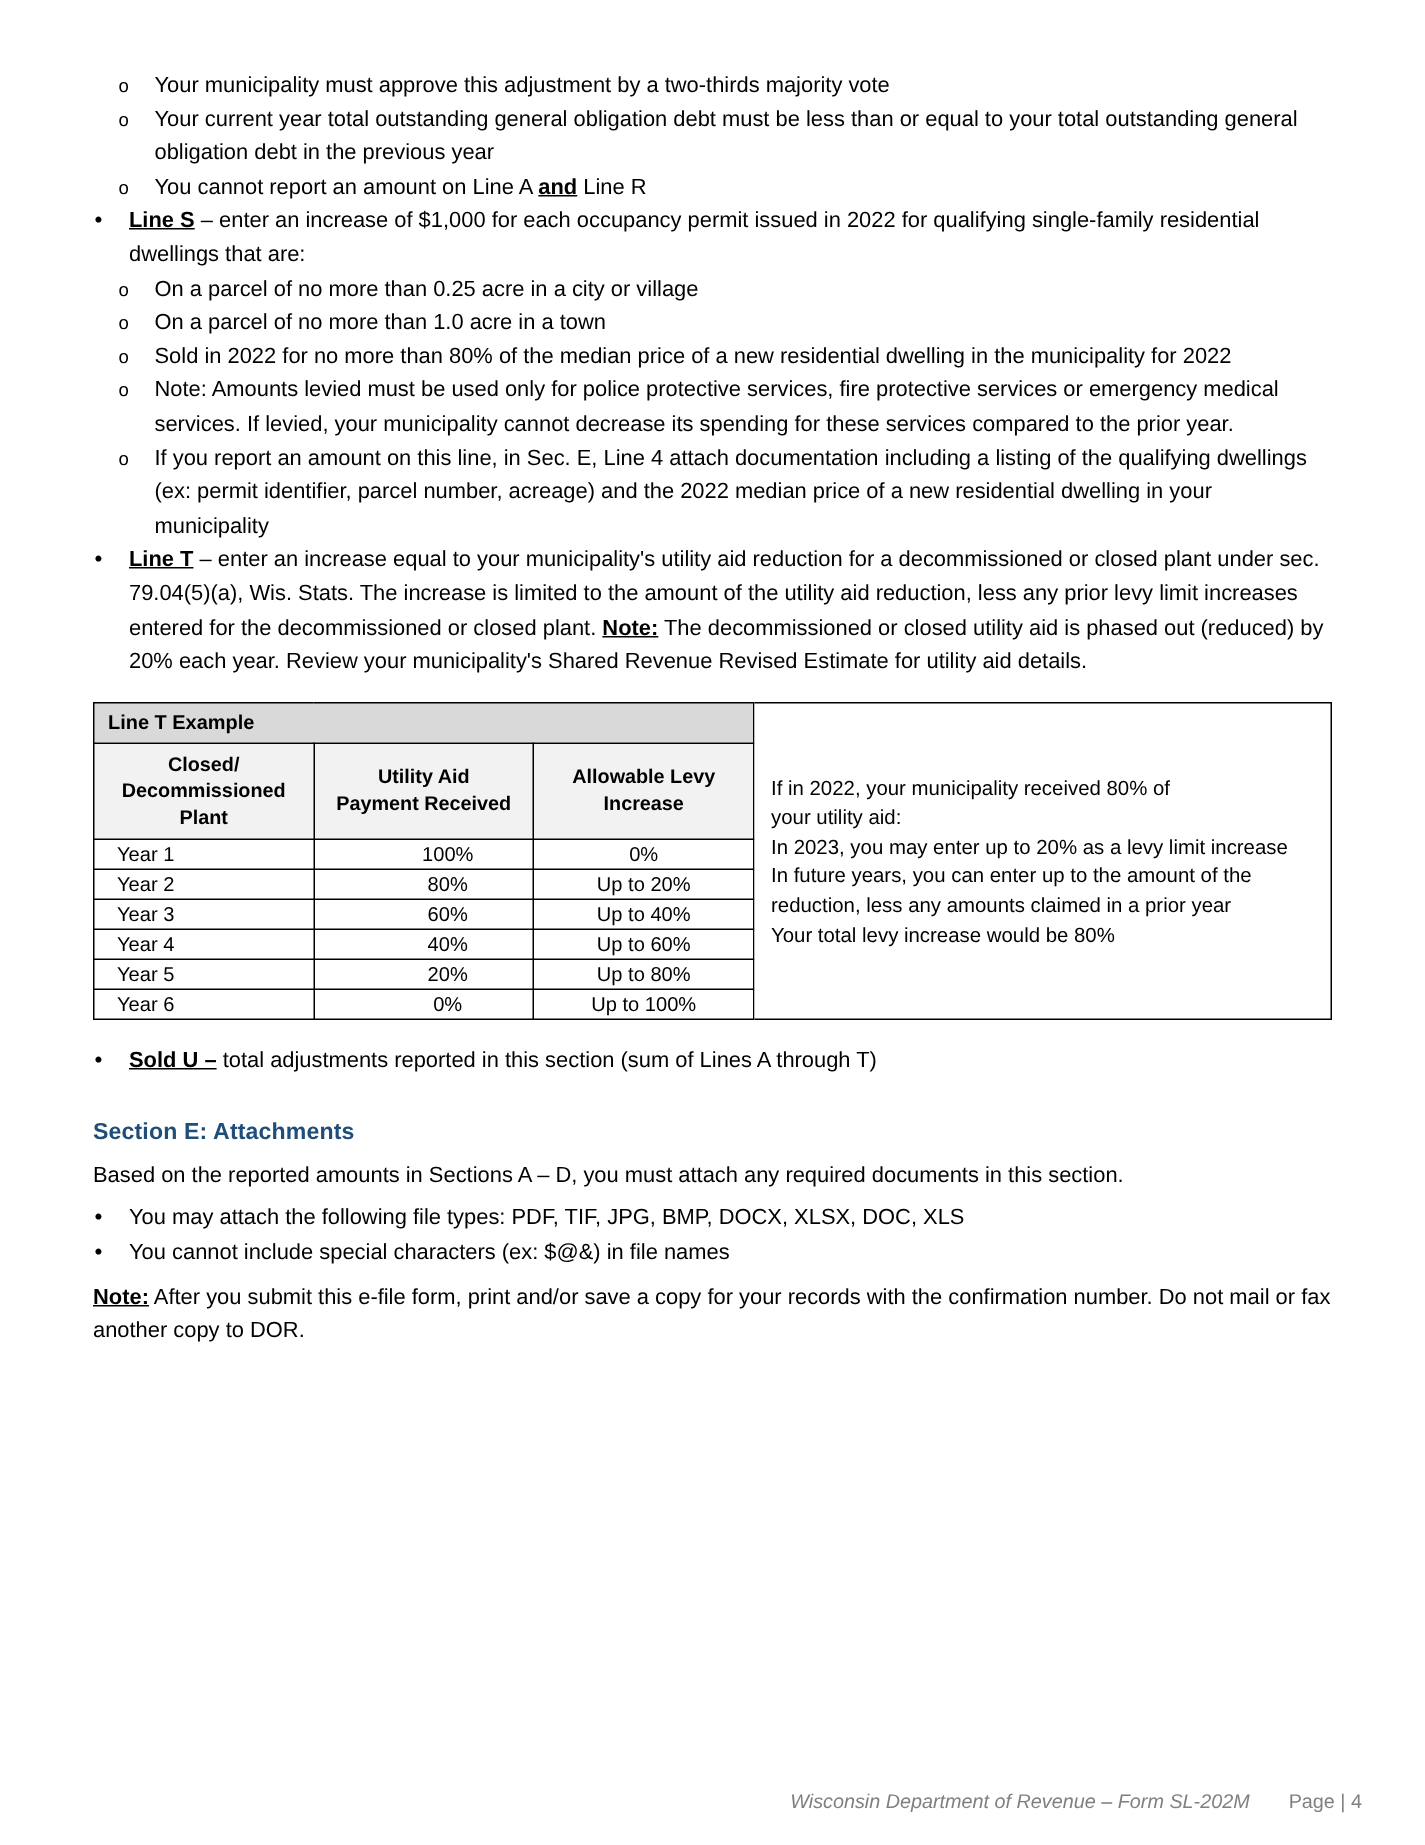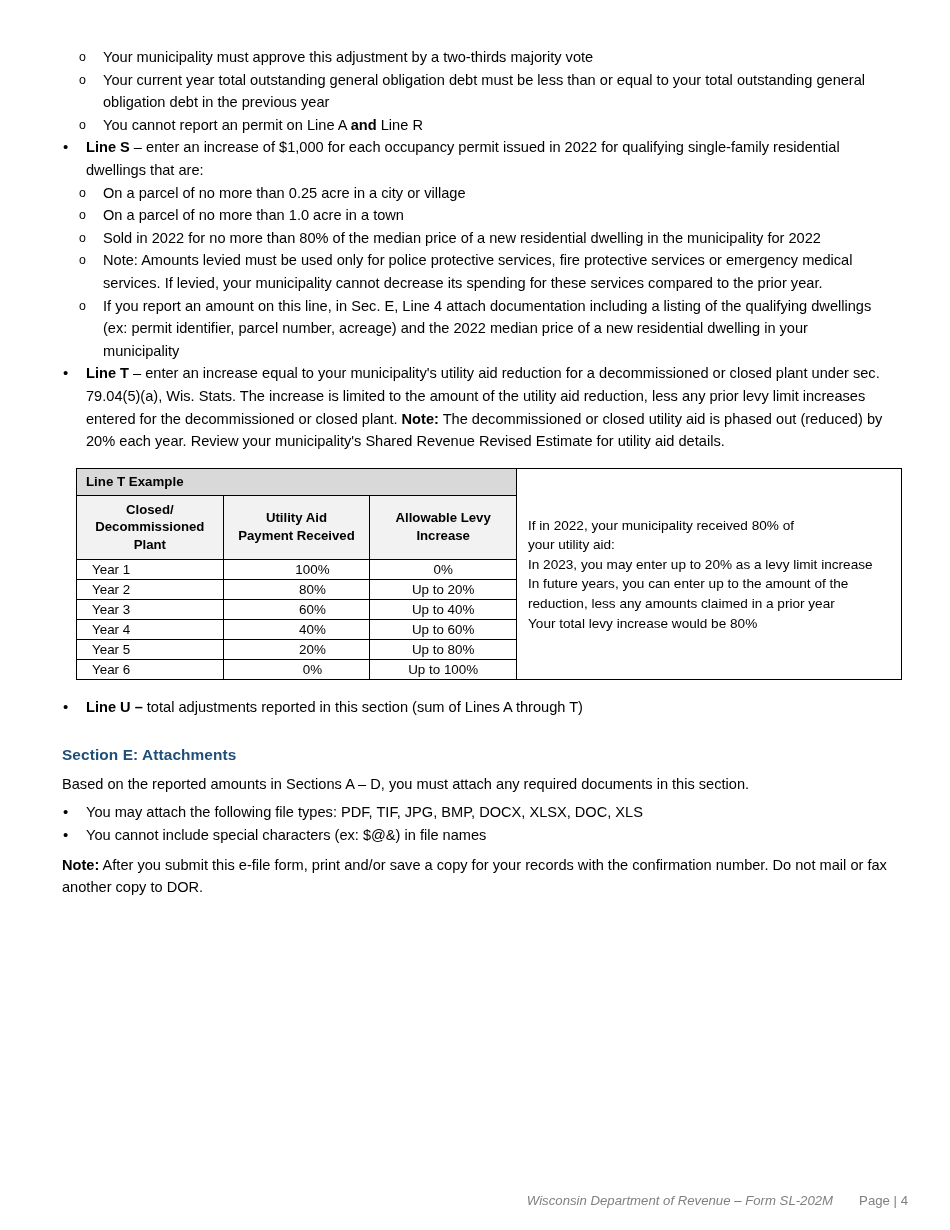--- a/index.html
+++ b/index.html
@@ -55,37 +55,36 @@
 
   .bullet-l1 .txt,
   .bullet-l2 .txt { display: block; }
 
   .para {
     margin: 0;
     font-size: 14.6px;
     line-height: 22.6px;
   }
 
-  b, .b { font-weight: bold; }
+  b, .b { font-weight: bold; text-decoration: underline; }
 
   
   .sec-head {
     font-size: 15.4px;
     font-weight: bold;
     color: #1F4E79;
     margin: 0;
     line-height: 22px;
     letter-spacing: .1px;
   }
 
   
   .table-wrap {
     position: relative;
     margin-top: 15px;
-    margin-left: 14px;
     width: 826px;
     display: flex;
     align-items: stretch;
   }
   table.ex {
     border-collapse: collapse;
     table-layout: fixed;
     width: 441px;
     flex: 0 0 441px;
   }
@@ -165,21 +164,21 @@
       <span class="txt">Your municipality must approve this adjustment by a two-thirds majority vote</span>
     </div>
 
     <div class="bullet-l2">
       <span class="mk">o</span>
       <span class="txt">Your current year total outstanding general obligation debt must be less than or equal to your total outstanding general obligation debt in the previous year</span>
     </div>
 
     <div class="bullet-l2">
       <span class="mk">o</span>
-      <span class="txt"><span>You cannot report an permit on Line A </span><b>and</b><span> Line R</span></span>
+      <span class="txt"><span>You cannot report an amount on Line A </span><b>and</b><span> Line R</span></span>
     </div>
   </div>
 
   <div class="blk">
     <div class="bullet-l1">
       <span class="mk">•</span>
       <span class="txt"><b>Line S</b><span> – enter an increase of $1,000 for each occupancy permit issued in 2022 for qualifying single-family residential dwellings that are:</span></span>
     </div>
 
     <div class="bullet-l2">
@@ -275,21 +274,21 @@
       <p>In future years, you can enter up to the amount of the</p>
       <p>reduction, less any amounts claimed in a prior year</p>
       <p>Your total levy increase would be 80%</p>
     </div>
   </div>
 
   <div style="height:16px"></div>
   <div class="blk">
     <div class="bullet-l1">
       <span class="mk">•</span>
-      <span class="txt"><b>Line U –</b><span> total adjustments reported in this section (sum of Lines A through T)</span></span>
+      <span class="txt"><b>Sold U –</b><span> total adjustments reported in this section (sum of Lines A through T)</span></span>
     </div>
   </div>
 
   <div style="height:25px"></div>
   <h2 class="sec-head">Section E: Attachments</h2>
   <div style="height:7px"></div>
 
   <p class="para">Based on the reported amounts in Sections A – D, you must attach any required documents in this section.</p>
 
   <div style="height:6px"></div>

